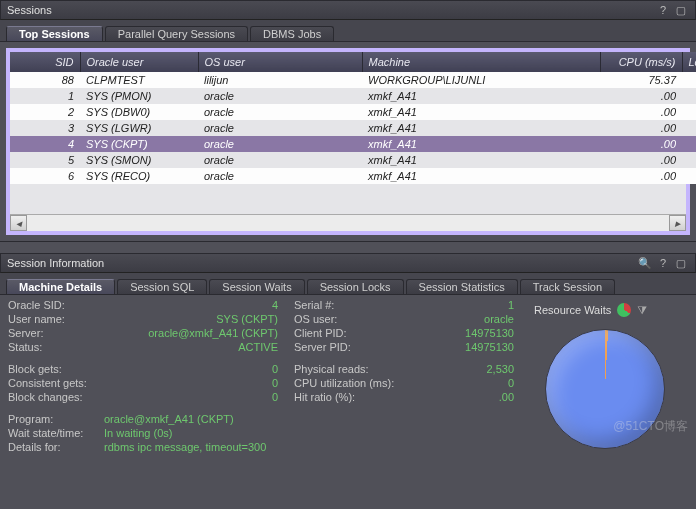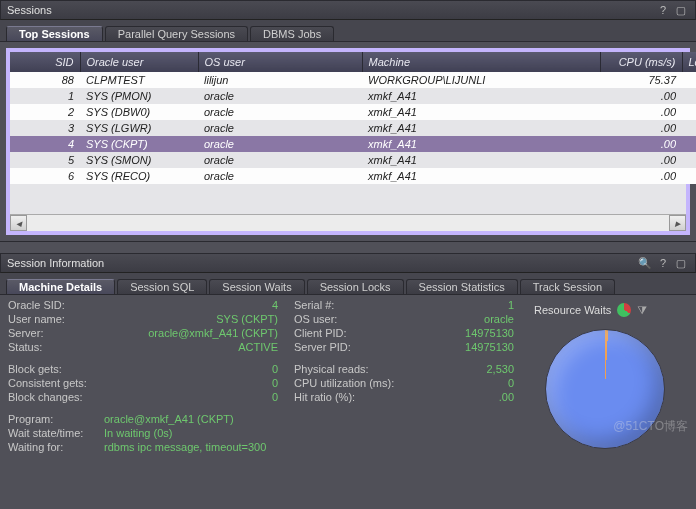--- a/index.html
+++ b/index.html
@@ -179,21 +179,21 @@
       <span class="val">0</span>
     <span class="lbl">Consistent gets:</span>
       <span class="val">0</span>
     <span class="lbl">Block changes:</span>
       <span class="val">0</span>
     <span class="sep" style="grid-column:1/3"></span>
     <span class="lbl">Program:</span>
       <span class="val" style="text-align:left">oracle@xmkf_A41 (CKPT)</span>
     <span class="lbl">Wait state/time:</span>
       <span class="val" style="text-align:left">In waiting (0s)</span>
-    <span class="lbl">Waiting for:</span>
+    <span class="lbl">Details for:</span>
       <span class="val" style="text-align:left">rdbms ipc message, timeout=300</span>
   </div>
 
   <div class="field-col wide" style="width:220px">
     <span class="lbl">Serial #:</span>
       <span class="val">1</span>
     <span class="lbl">OS user:</span>
       <span class="val">oracle</span>
     <span class="lbl">Client PID:</span>
       <span class="val">14975130</span>

